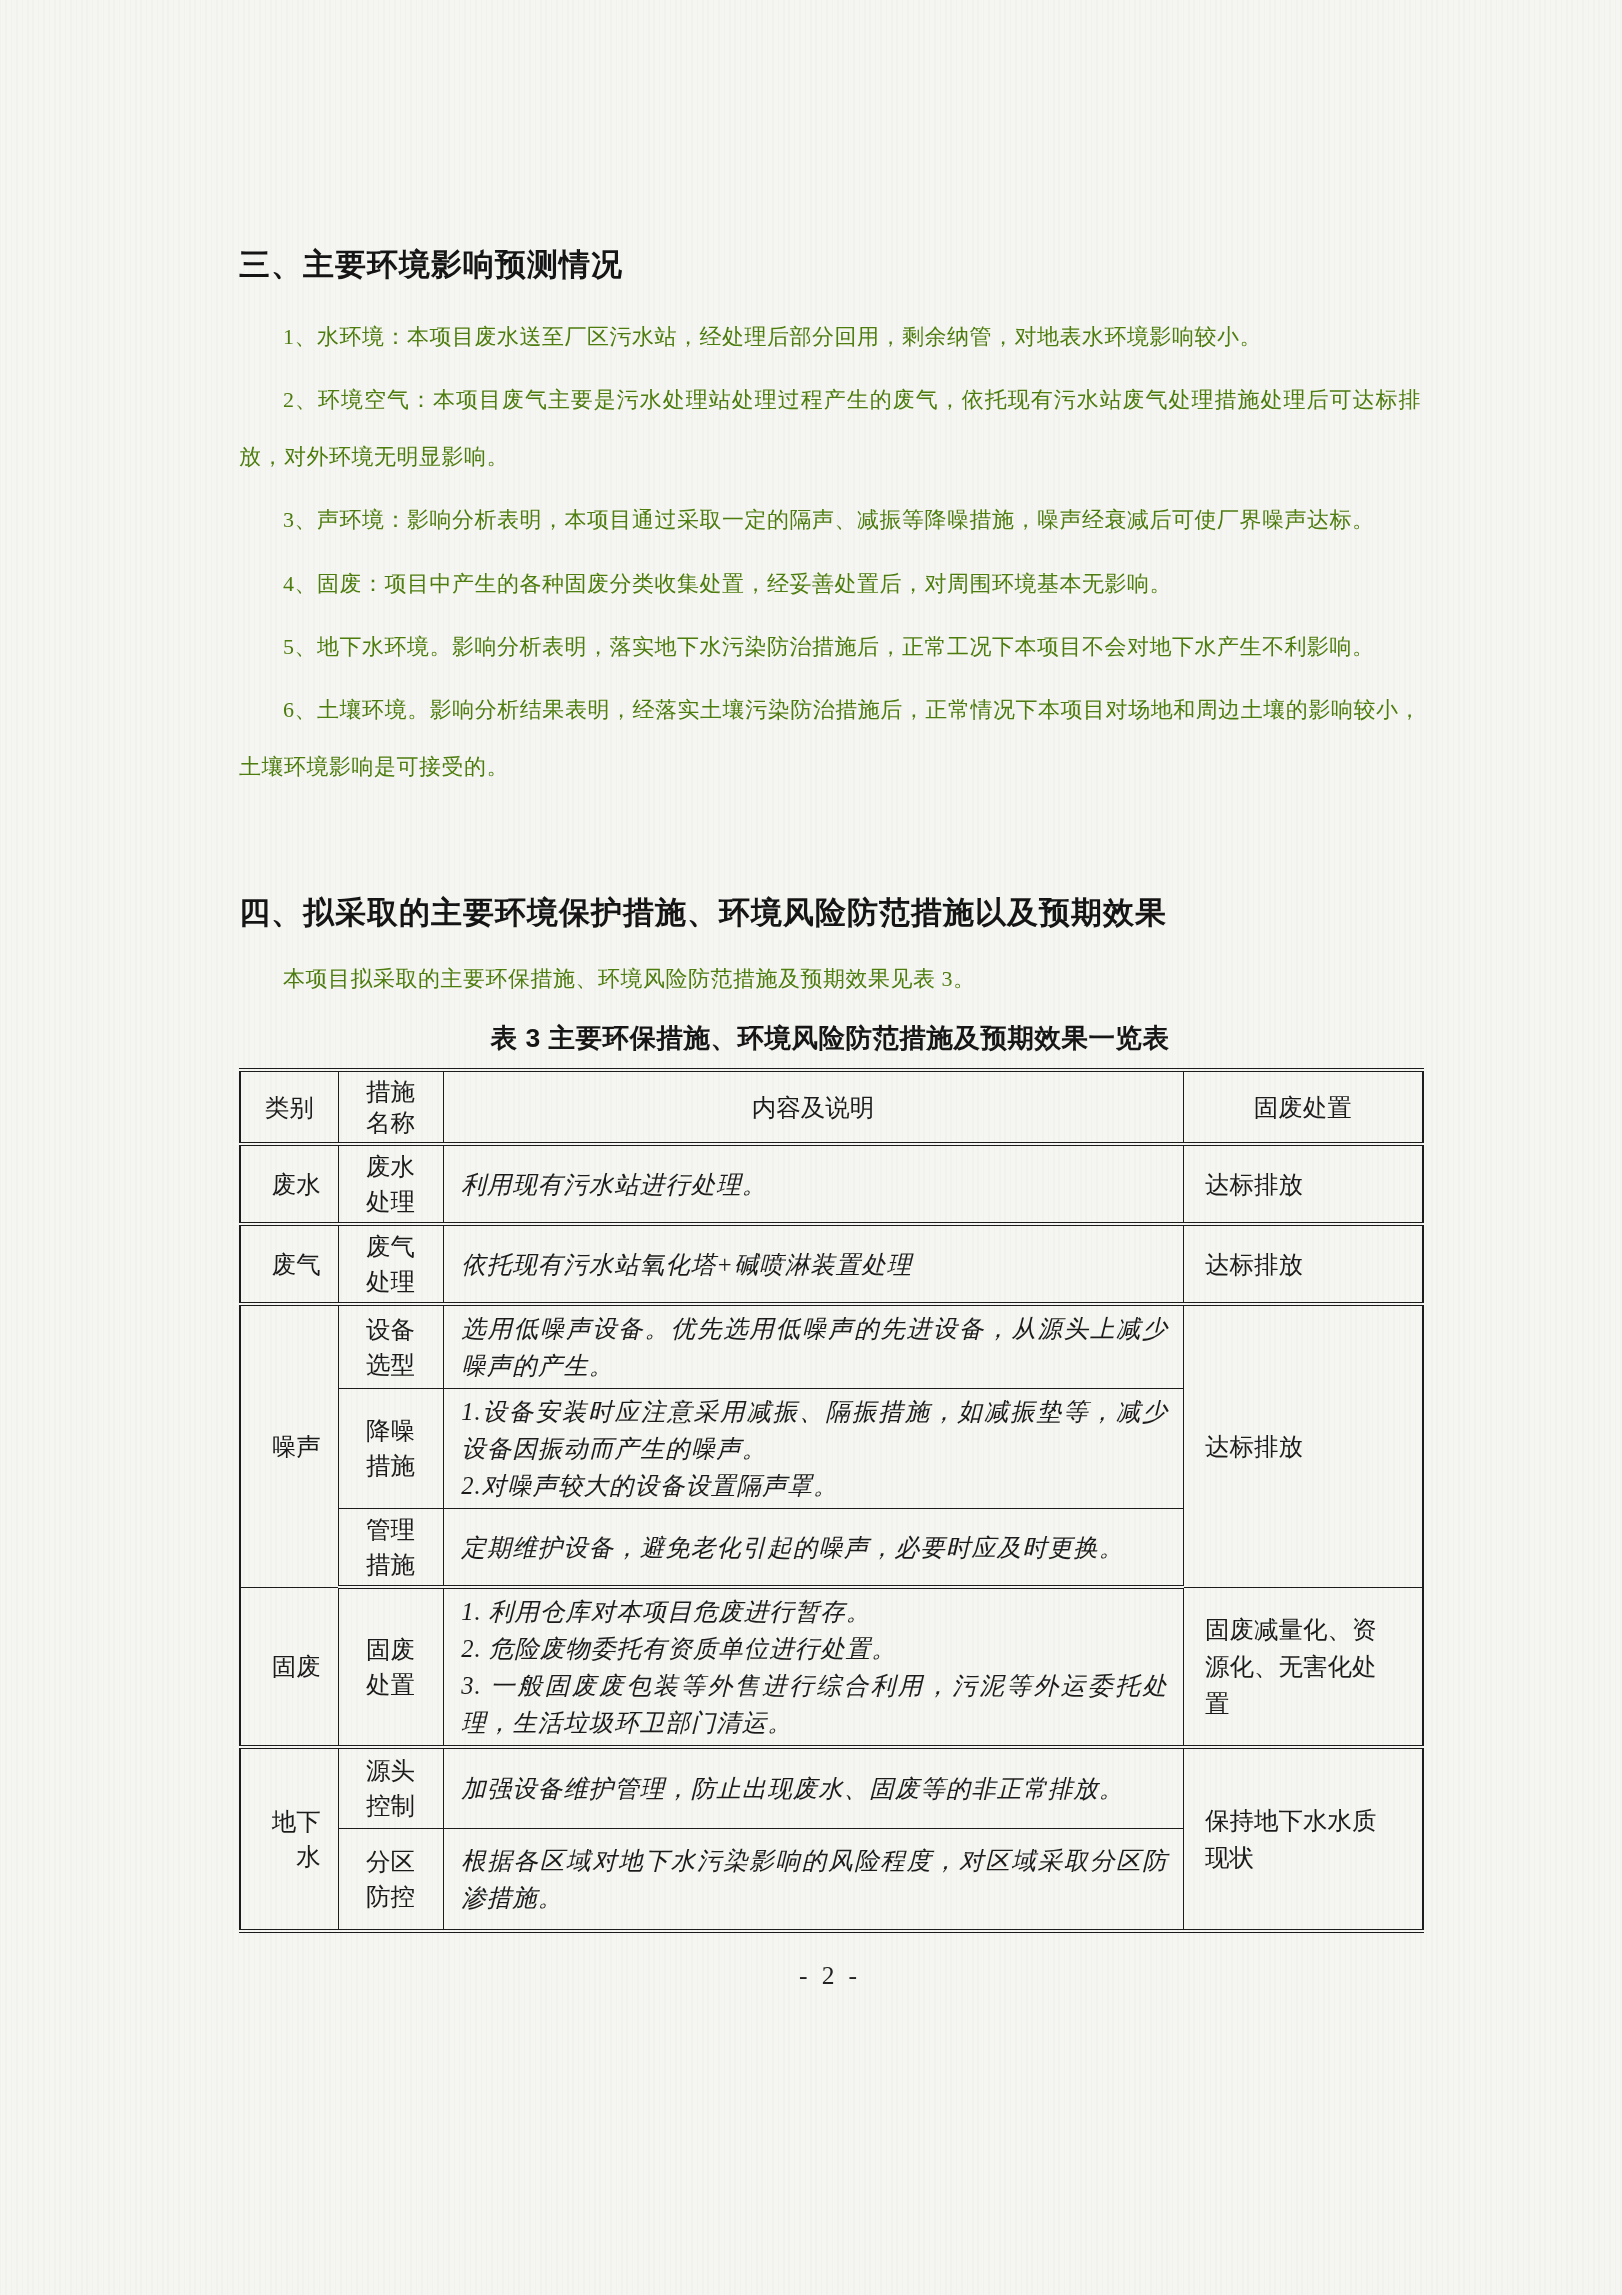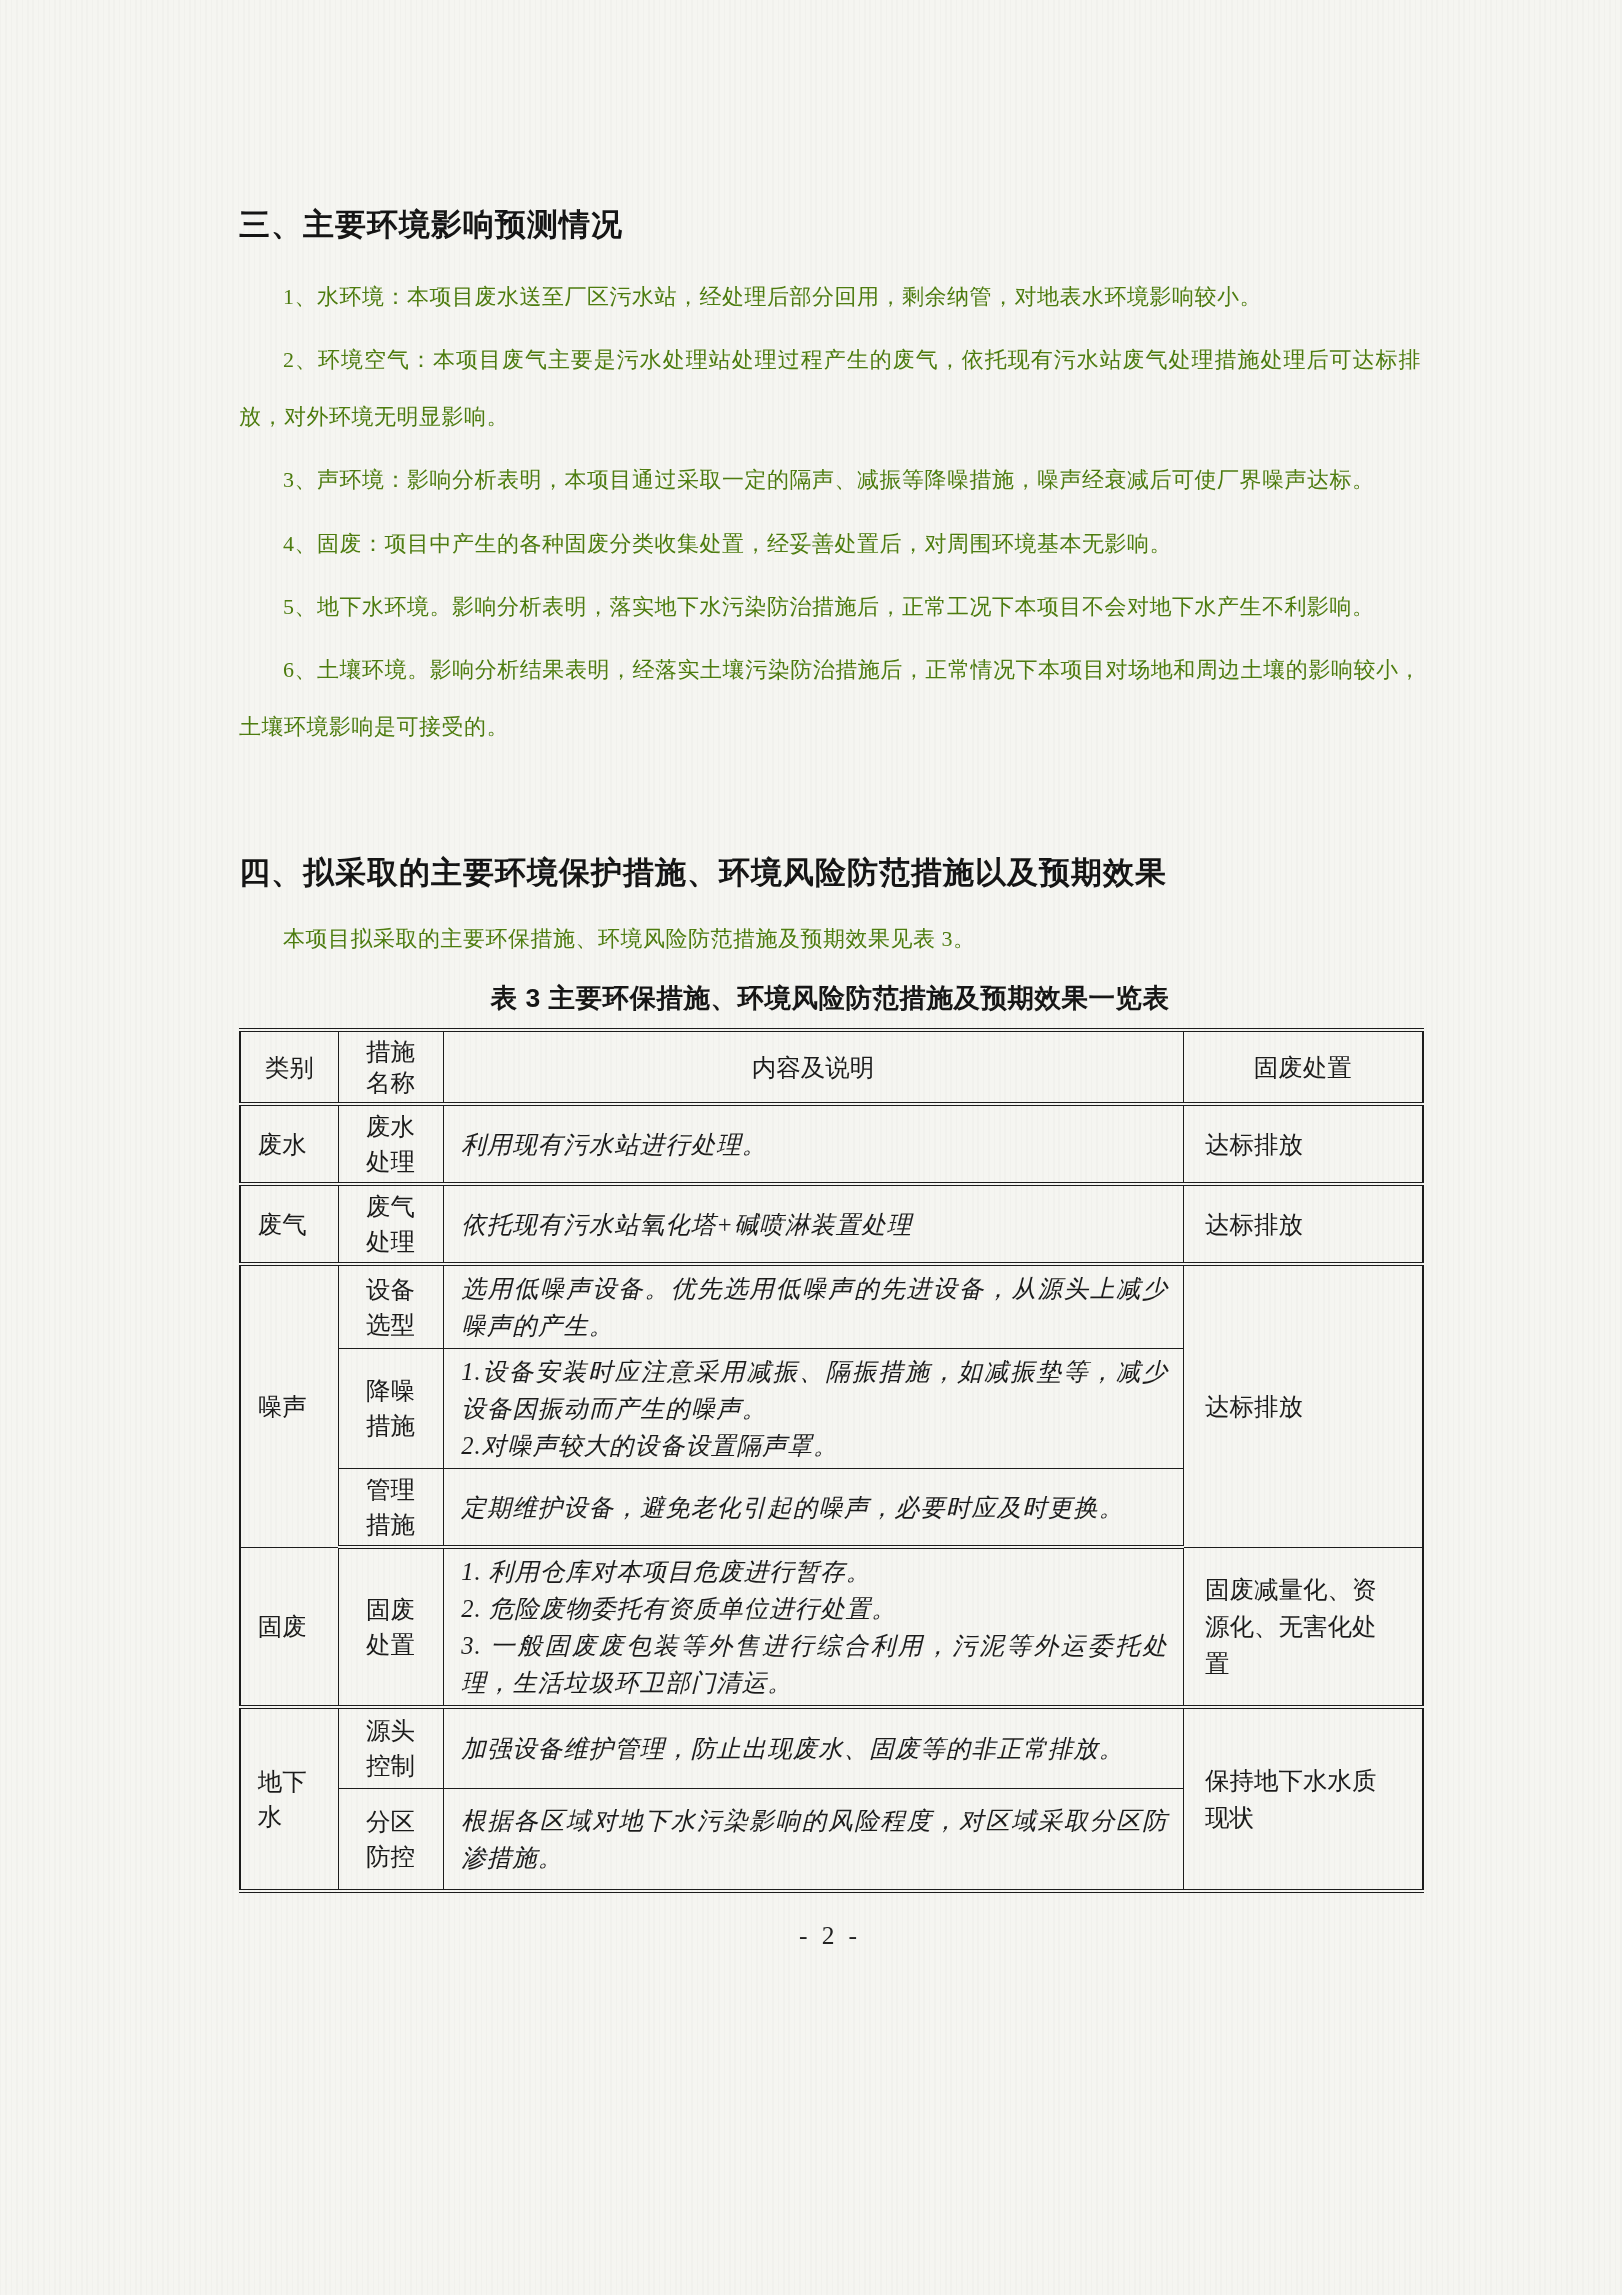--- a/index.html
+++ b/index.html
@@ -21,21 +21,21 @@
   }
   .sec-heading {
     font-family: "Liberation Sans", "DejaVu Sans", sans-serif;
     font-weight: 700;
     font-size: 31px;
     line-height: 34px;
     letter-spacing: 1px;
     color: #151515;
     margin: 0;
   }
-  .h3 { margin-bottom: 25.5px; }
+  .h3 { margin-bottom: 25.5px; margin-top: 40px; }
   .h4 { margin-top: 101px; margin-bottom: 19.6px; }
   .paras p, p.intro {
     margin: 0 0 6.4px 0;
     font-size: 22px;
     line-height: 57px;
     text-indent: 2em;
     text-align: justify;
     letter-spacing: 0.5px;
     color: #4d7c0f;
   }
@@ -69,21 +69,21 @@
     vertical-align: middle;
     color: #1b1b1b;
   }
   .measures th {
     font-weight: 400;
     line-height: 31px;
     padding: 2.9px 4.9px;
     text-align: center;
   }
   .measures th.th-measure { padding: 2.9px 19.6px; }
-  td.cat  { text-align: left; padding: 2.9px 16.7px; line-height: 35px; }
+  td.cat  { text-align: right; padding: 2.9px 16.7px; line-height: 35px; }
   td.meas { text-align: center; padding: 2.9px 19.6px; line-height: 35px; }
   td.cont { text-align: justify; padding: 3.9px 14.7px 3.9px 17.7px; line-height: 37px; letter-spacing: 1px; font-style: italic; }
   td.eff  { text-align: left; padding: 3.9px 27px 3.9px 21.6px; line-height: 37px; }
   tr.rh   { height: 74px; }
   tr.r-ww { height: 71px; }
   tr.r-wg { height: 78px; }
   tr.r-n1 { height: 81px; }
   tr.r-n2 { height: 120px; }
   tr.r-n3 { height: 79px; }
   tr.r-sw { height: 155px; }

